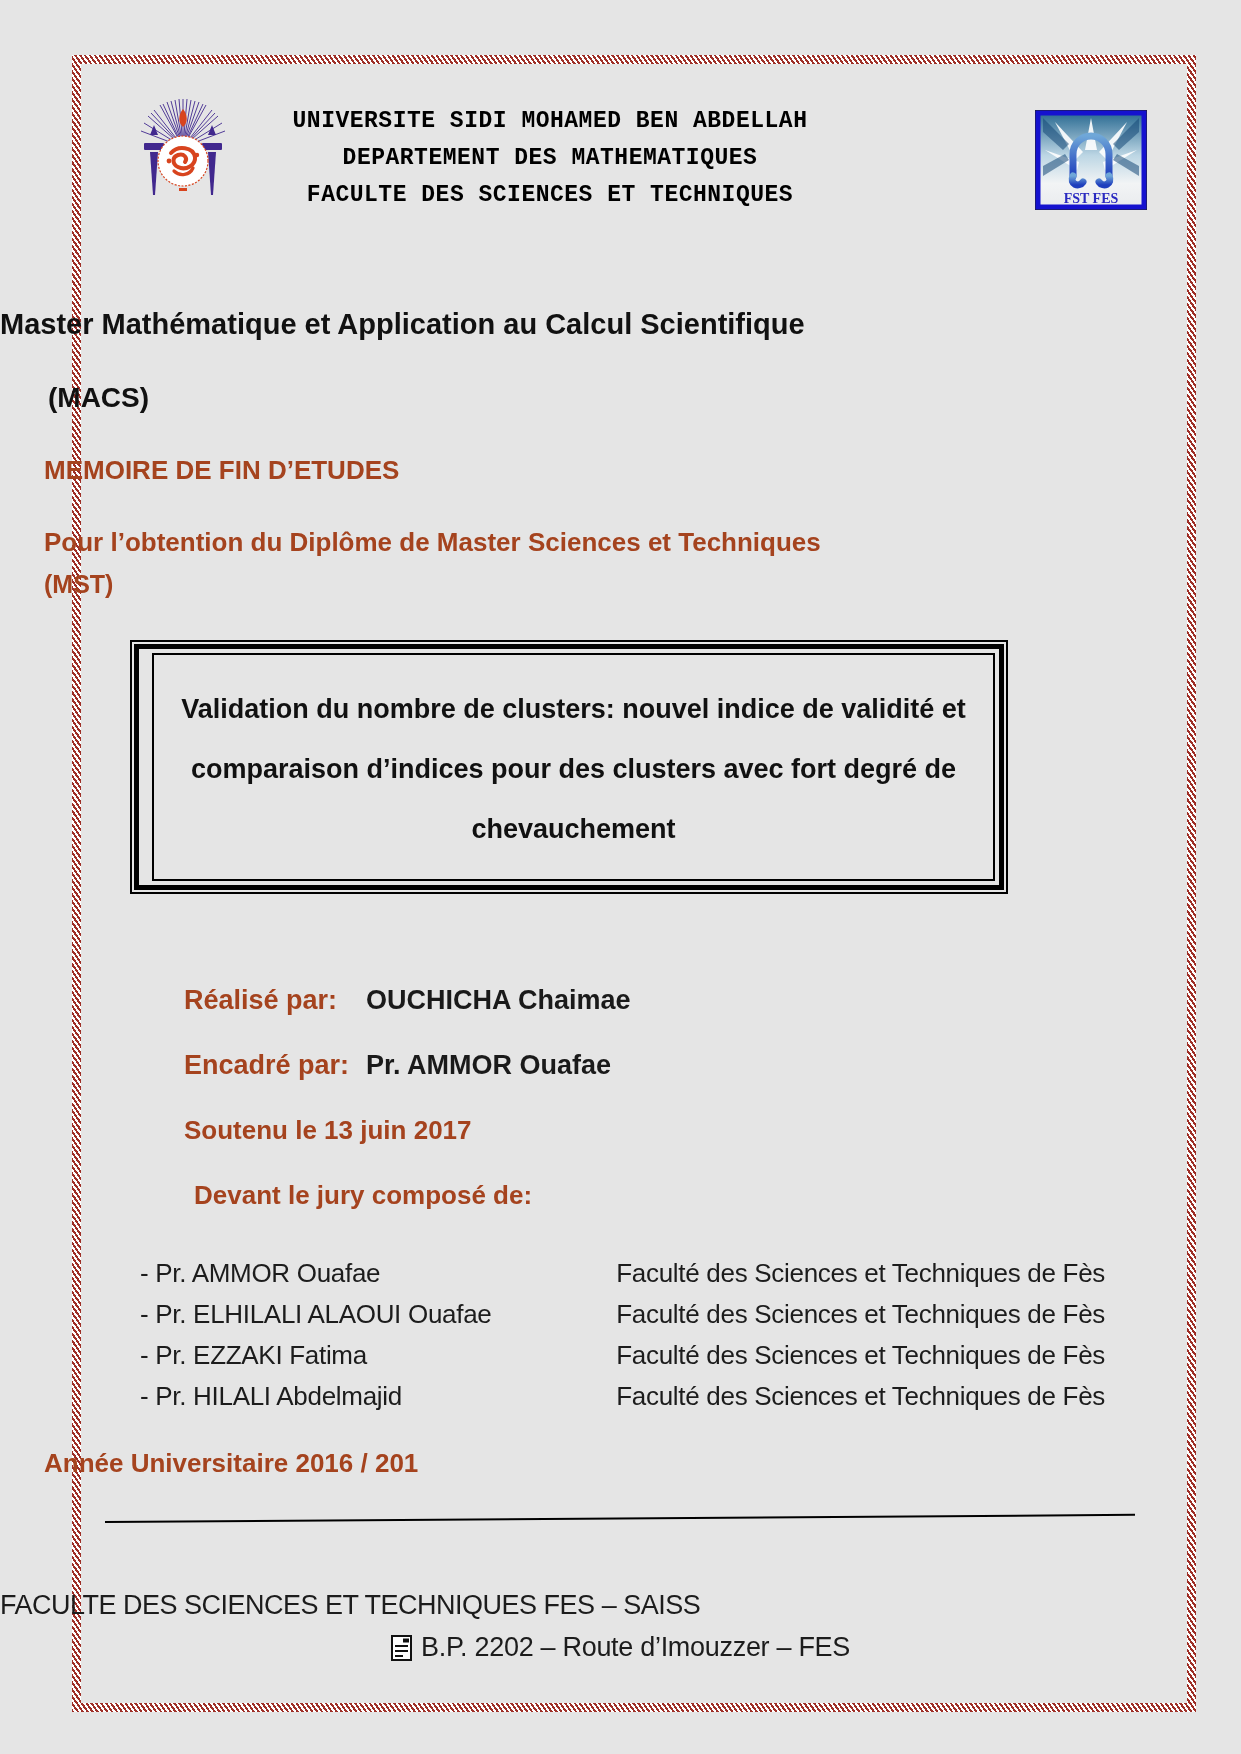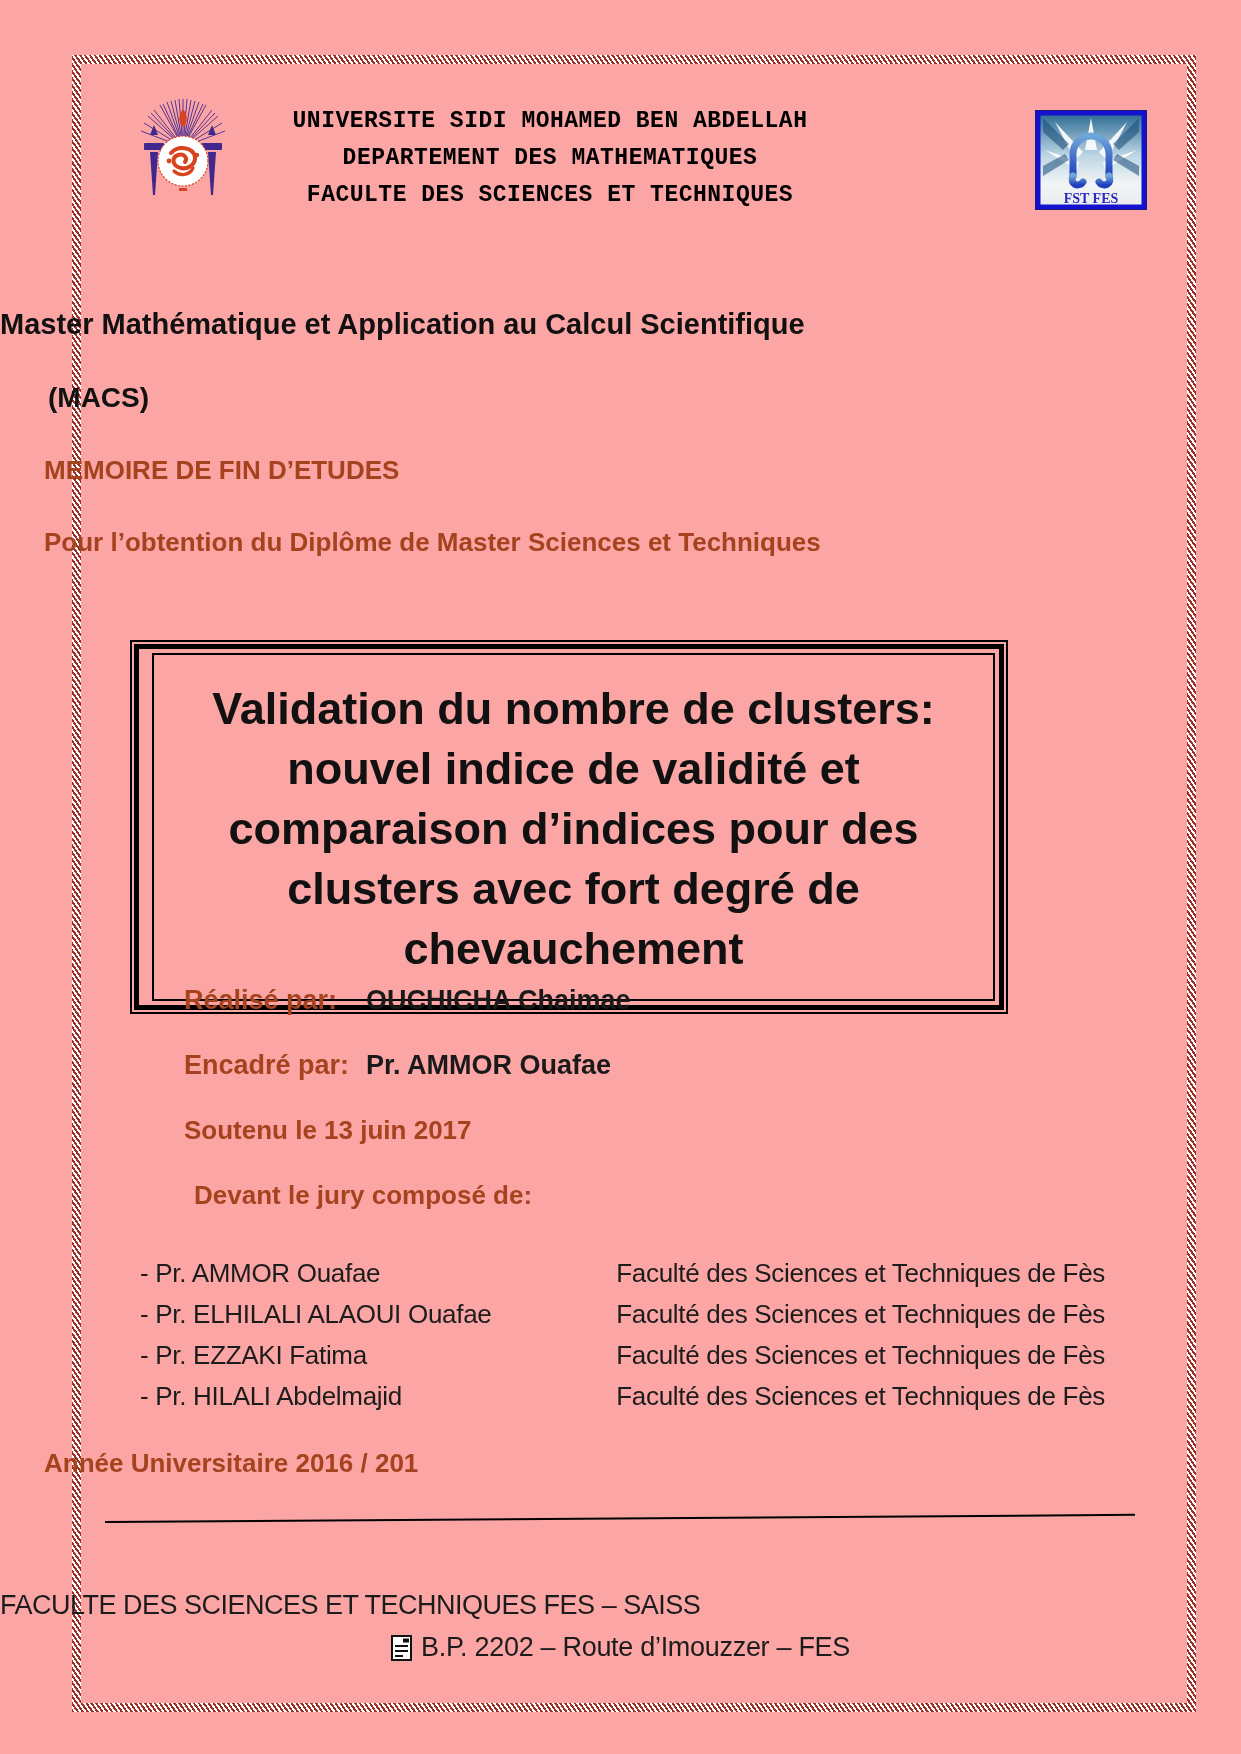--- a/index.html
+++ b/index.html
@@ -1,19 +1,19 @@
 <!DOCTYPE html>
 <html><head>
 <meta charset="utf-8">
 <style>
   html,body{margin:0;padding:0;background:#ffffff;}
   .page{
     position:relative;
     width:1241px;height:1754px;
-    background:#fca5a5;
+    background:#e5e5e5;
     font-family:"Liberation Sans", sans-serif;
     color:#1a1a1a;
     overflow:hidden;
   }
   .page-border{
     position:absolute;
     top:55px;left:72px;right:45px;bottom:42px;
     border:9px solid #9e2f27;
     border-image:repeating-linear-gradient(55deg,#9e2f27 0,#9e2f27 2px,#ffffff 2px,#ffffff 4px) 9;
     pointer-events:none;
@@ -40,21 +40,21 @@
     padding:2px;
   }
   .title-box-mid{
     border:5px solid #000;
     padding:4px;
   }
   .title-box-inner{
     border:2px solid #000;
     padding:24px 26px 20px 26px;
     text-align:center;
-    font-size:45px;
+    font-size:27px;
     font-weight:bold;
     line-height:60px;
     color:#111;
     margin-left:9px;
   }
   .credit-line{font-size:27px;font-weight:bold;}
   .credit-line .label{display:inline-block;min-width:182px;}
   .credit-line .value{color:#1a1a1a;}
   .soutenu,.devant{font-size:26px;font-weight:bold;}
   .jury-table{left:140px;right:136px;font-size:26px;letter-spacing:-0.3px;color:#1c1c1c;}
@@ -161,20 +161,21 @@
         <path d="M74 66 C78 74 68 78 64 72"></path>
       </g>
       <text x="56" y="93" text-anchor="middle" font-family="Liberation Serif, serif" font-size="14" font-weight="bold" fill="#2a2ac0">FST FES</text>
     </svg>
   </div>
 
   <div class="abs centered master-title" style="top:308px;">Master Mathématique et Application au Calcul Scientifique</div>
   <div class="abs centered macs" style="top:382px;">(MACS)</div>
   <div class="abs centered memoire accent" style="top:455px;">MEMOIRE DE FIN D’ETUDES</div>
   <div class="abs centered pour accent" style="top:527px;">Pour l’obtention du Diplôme de Master Sciences et Techniques</div>
+  <div class="abs centered mst accent" style="top:570px;">(MST)</div>
 
   <div class="abs" style="top:640px;left:130px;width:878px;">
     <div class="title-box-outer">
       <div class="title-box-mid">
         <div class="title-box-inner">Validation du nombre de clusters: nouvel indice de validité et comparaison d’indices pour des clusters avec fort degré de chevauchement</div>
       </div>
     </div>
   </div>
 
   <div class="abs credit-line" style="top:985px;left:140px;">

